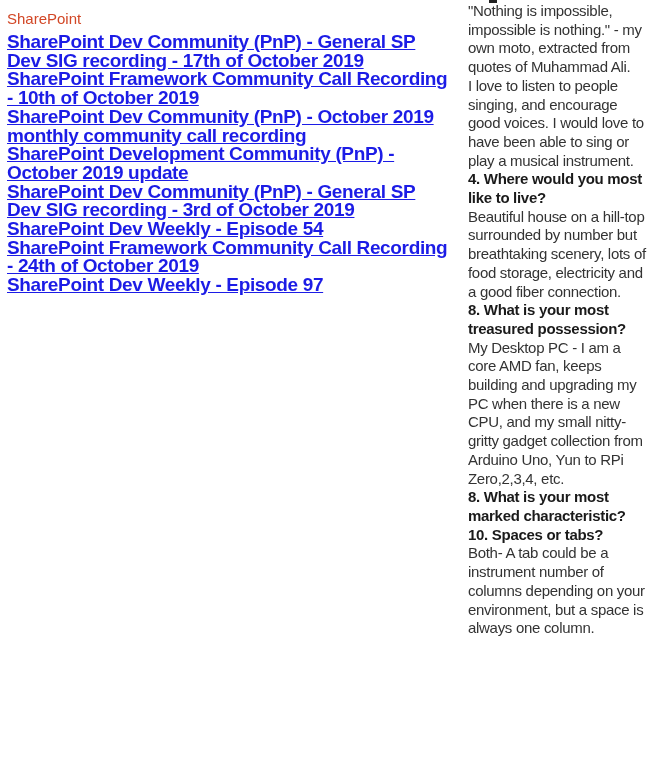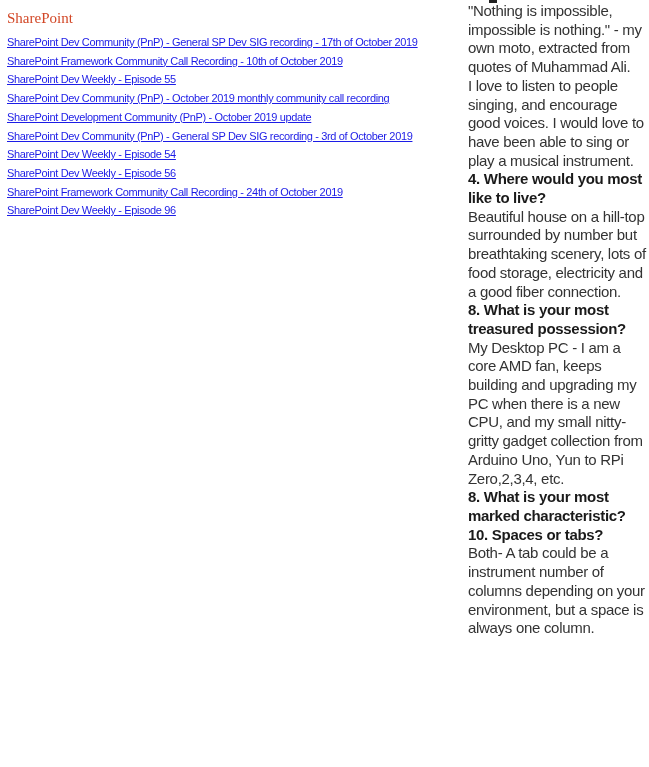--- a/index.html
+++ b/index.html
@@ -18,30 +18,30 @@
     left: 7px;
     top: 9px;
     width: 446px;
   }
   .category-heading {
     margin: 0 0 5px 0;
     font-size: 15px;
     line-height: 19px;
     font-weight: 400;
     color: var(--heading-color, #d24726);
-    font-family: Liberation Serif, serif;
   }
   .post-link {
     display: block;
-    font-size: 11px;
+    font-size: 19px;
     line-height: 18.7px;
     letter-spacing: -0.35px;
     color: var(--link-color, #1c1ce6);
     text-decoration: underline;
     cursor: pointer;
+    font-weight: bold;
   }
 
   
   .right-col {
     position: absolute;
     left: 468px;
     top: 2px;
     width: 179px;
     font-size: 15px;
     line-height: 18.7px;
@@ -67,28 +67,26 @@
 </head>
 <body style="--heading-color: #d24726; --link-color: #1c1ce6; --text-color: #333333; --question-color: #1a1a1a;">
 
 <div class="clipped-fragment"></div>
 
 <div class="left-col">
   <h2 class="category-heading">SharePoint</h2>
   <div>
       <a class="post-link" href="#">SharePoint Dev Community (PnP) - General SP Dev SIG recording - 17th of October 2019</a>
       <a class="post-link" href="#">SharePoint Framework Community Call Recording - 10th of October 2019</a>
-      <a class="post-link" href="#">SharePoint Dev Weekly - Episode 55</a>
       <a class="post-link" href="#">SharePoint Dev Community (PnP) - October 2019 monthly community call recording</a>
       <a class="post-link" href="#">SharePoint Development Community (PnP) - October 2019 update</a>
       <a class="post-link" href="#">SharePoint Dev Community (PnP) - General SP Dev SIG recording - 3rd of October 2019</a>
       <a class="post-link" href="#">SharePoint Dev Weekly - Episode 54</a>
-      <a class="post-link" href="#">SharePoint Dev Weekly - Episode 56</a>
       <a class="post-link" href="#">SharePoint Framework Community Call Recording - 24th of October 2019</a>
-      <a class="post-link" href="#">SharePoint Dev Weekly - Episode 96</a>
+      <a class="post-link" href="#">SharePoint Dev Weekly - Episode 97</a>
     </div>
 </div>
 
 <div class="right-col">
     <p class="answer">"Nothing is impossible, impossible is nothing." - my own moto, extracted from quotes of Muhammad Ali.</p>
     <p class="answer">I love to listen to people singing, and encourage good voices. I would love to have been able to sing or play a musical instrument.</p>
     <p class="question">4. Where would you most like to live?</p>
     <p class="answer">Beautiful house on a hill-top surrounded by number but breathtaking scenery, lots of food storage, electricity and a good fiber connection.</p>
     <p class="question">8. What is your most treasured possession?</p>
     <p class="answer">My Desktop PC - I am a core AMD fan, keeps building and upgrading my PC when there is a new CPU, and my small nitty-gritty gadget collection from Arduino Uno, Yun to RPi Zero,2,3,4, etc.</p>

